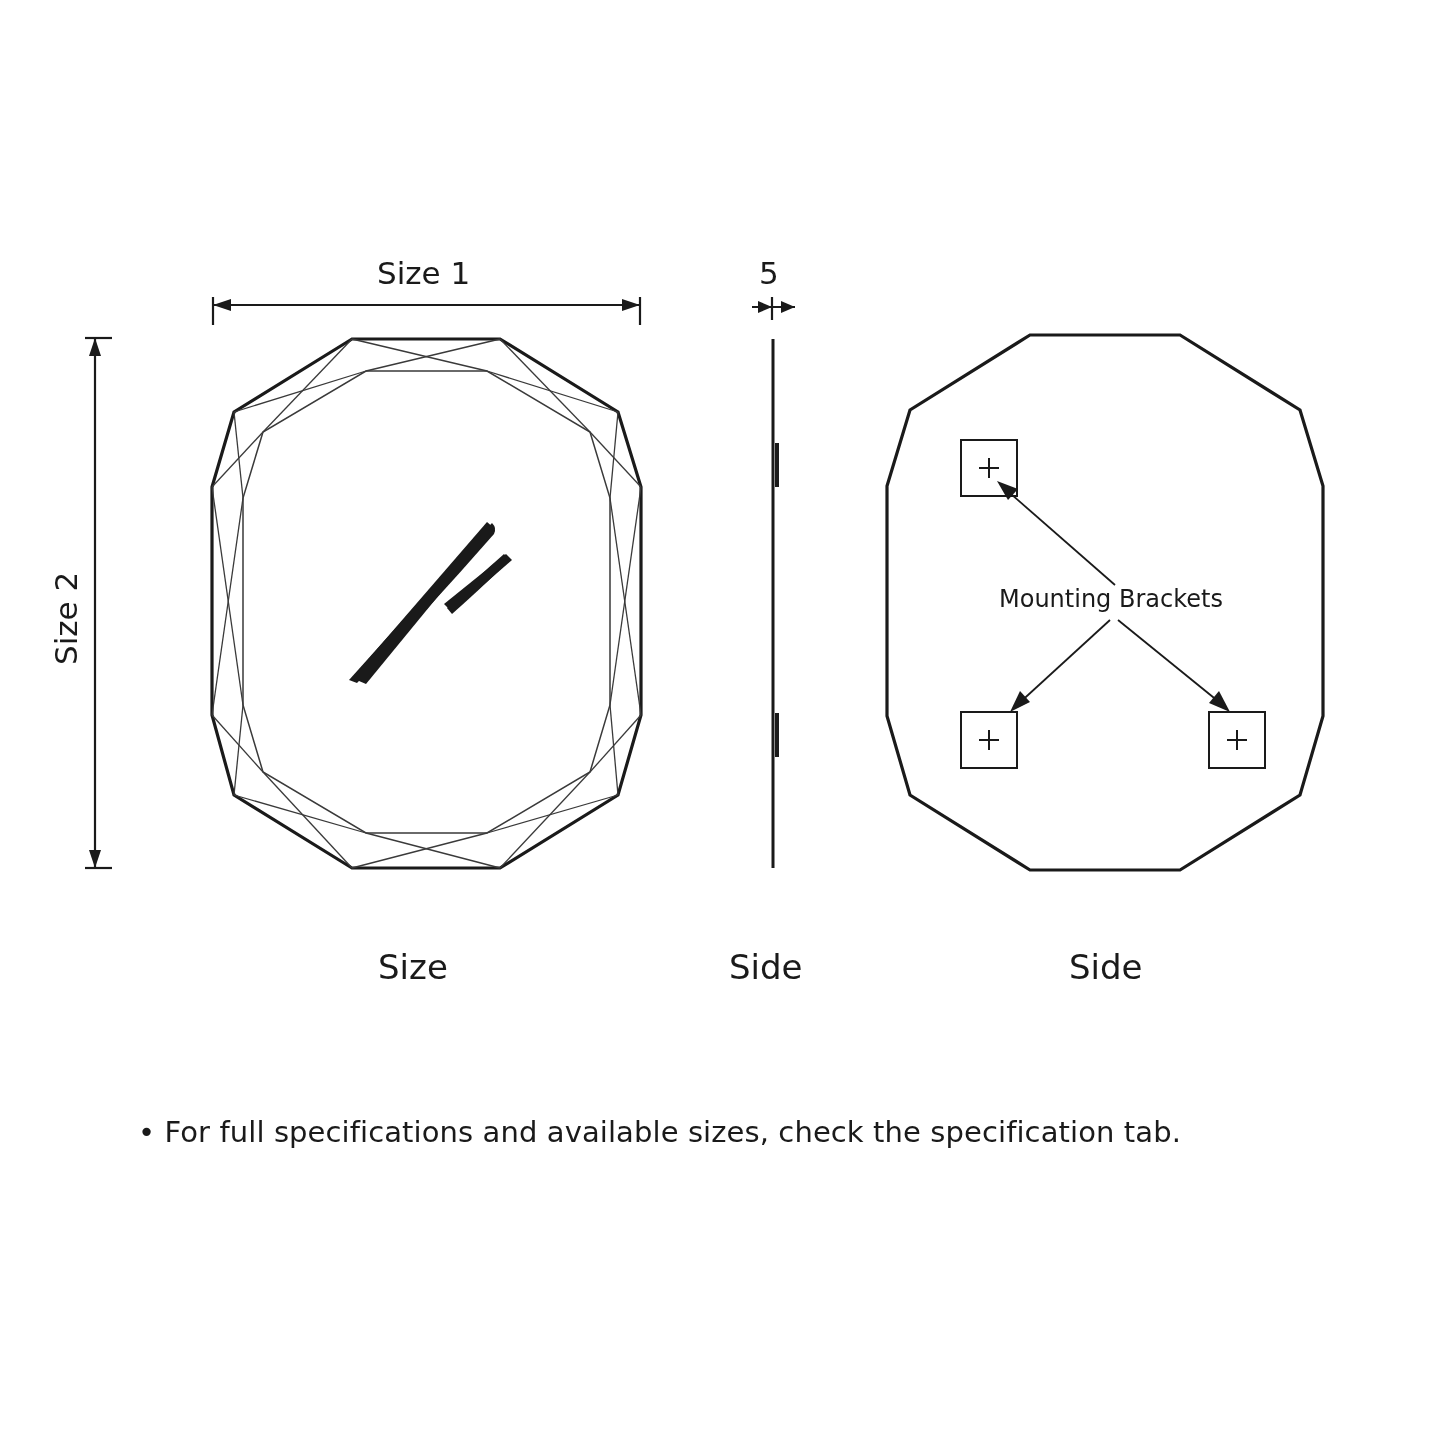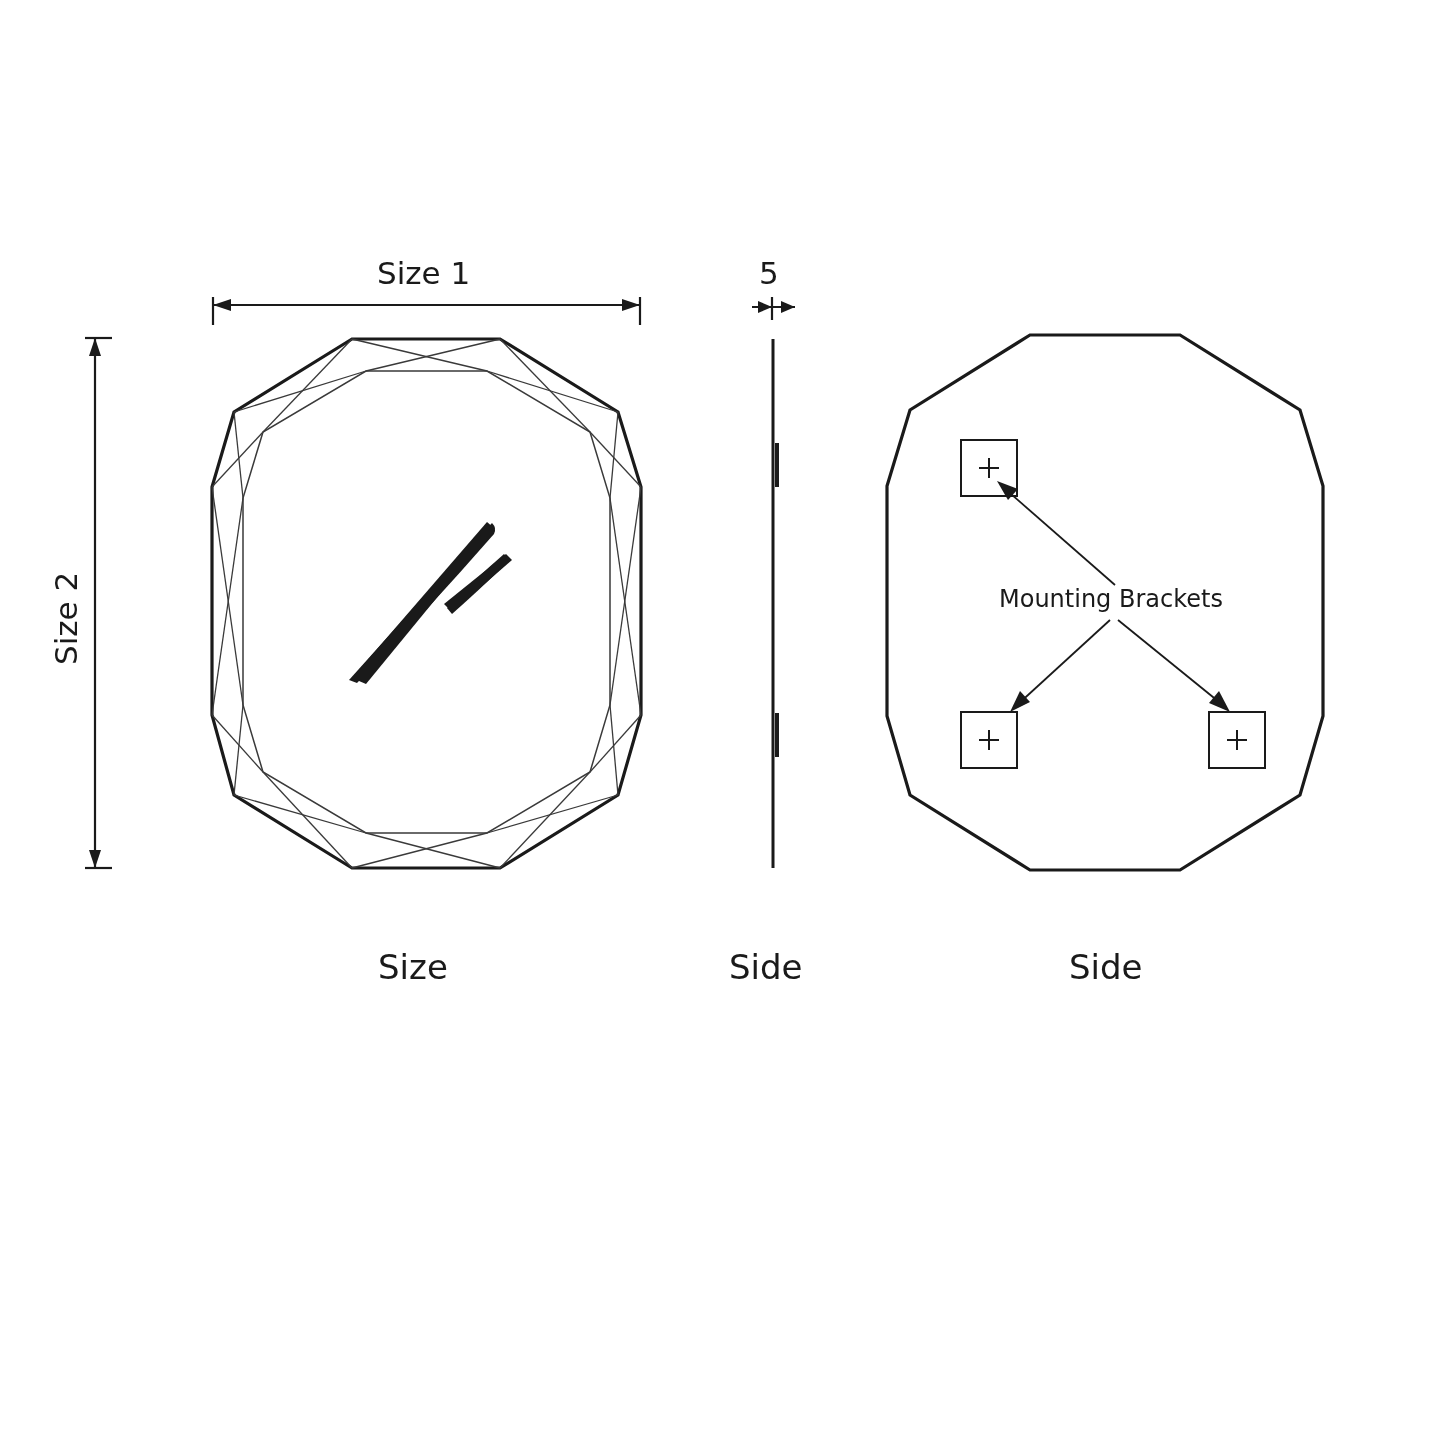--- a/index.html
+++ b/index.html
@@ -178,15 +178,16 @@
 
   <div class="lbl view-label" style="left:378px; top:947px;">Size</div>
 
   <div class="lbl view-label" style="left:729px; top:947px;text-align:center;">Side</div>
 
   <div class="lbl view-label" style="left:1069px; top:947px;">Side</div>
 
   <div class="lbl callout-label" style="left:999px; top:585px;">Mounting Brackets</div>
 
   <div id="notes">
+    <span class="note-line">• For full specifications and available sizes, check the specification tab.</span>
   </div>
 
 </div>
 
 </body></html>

